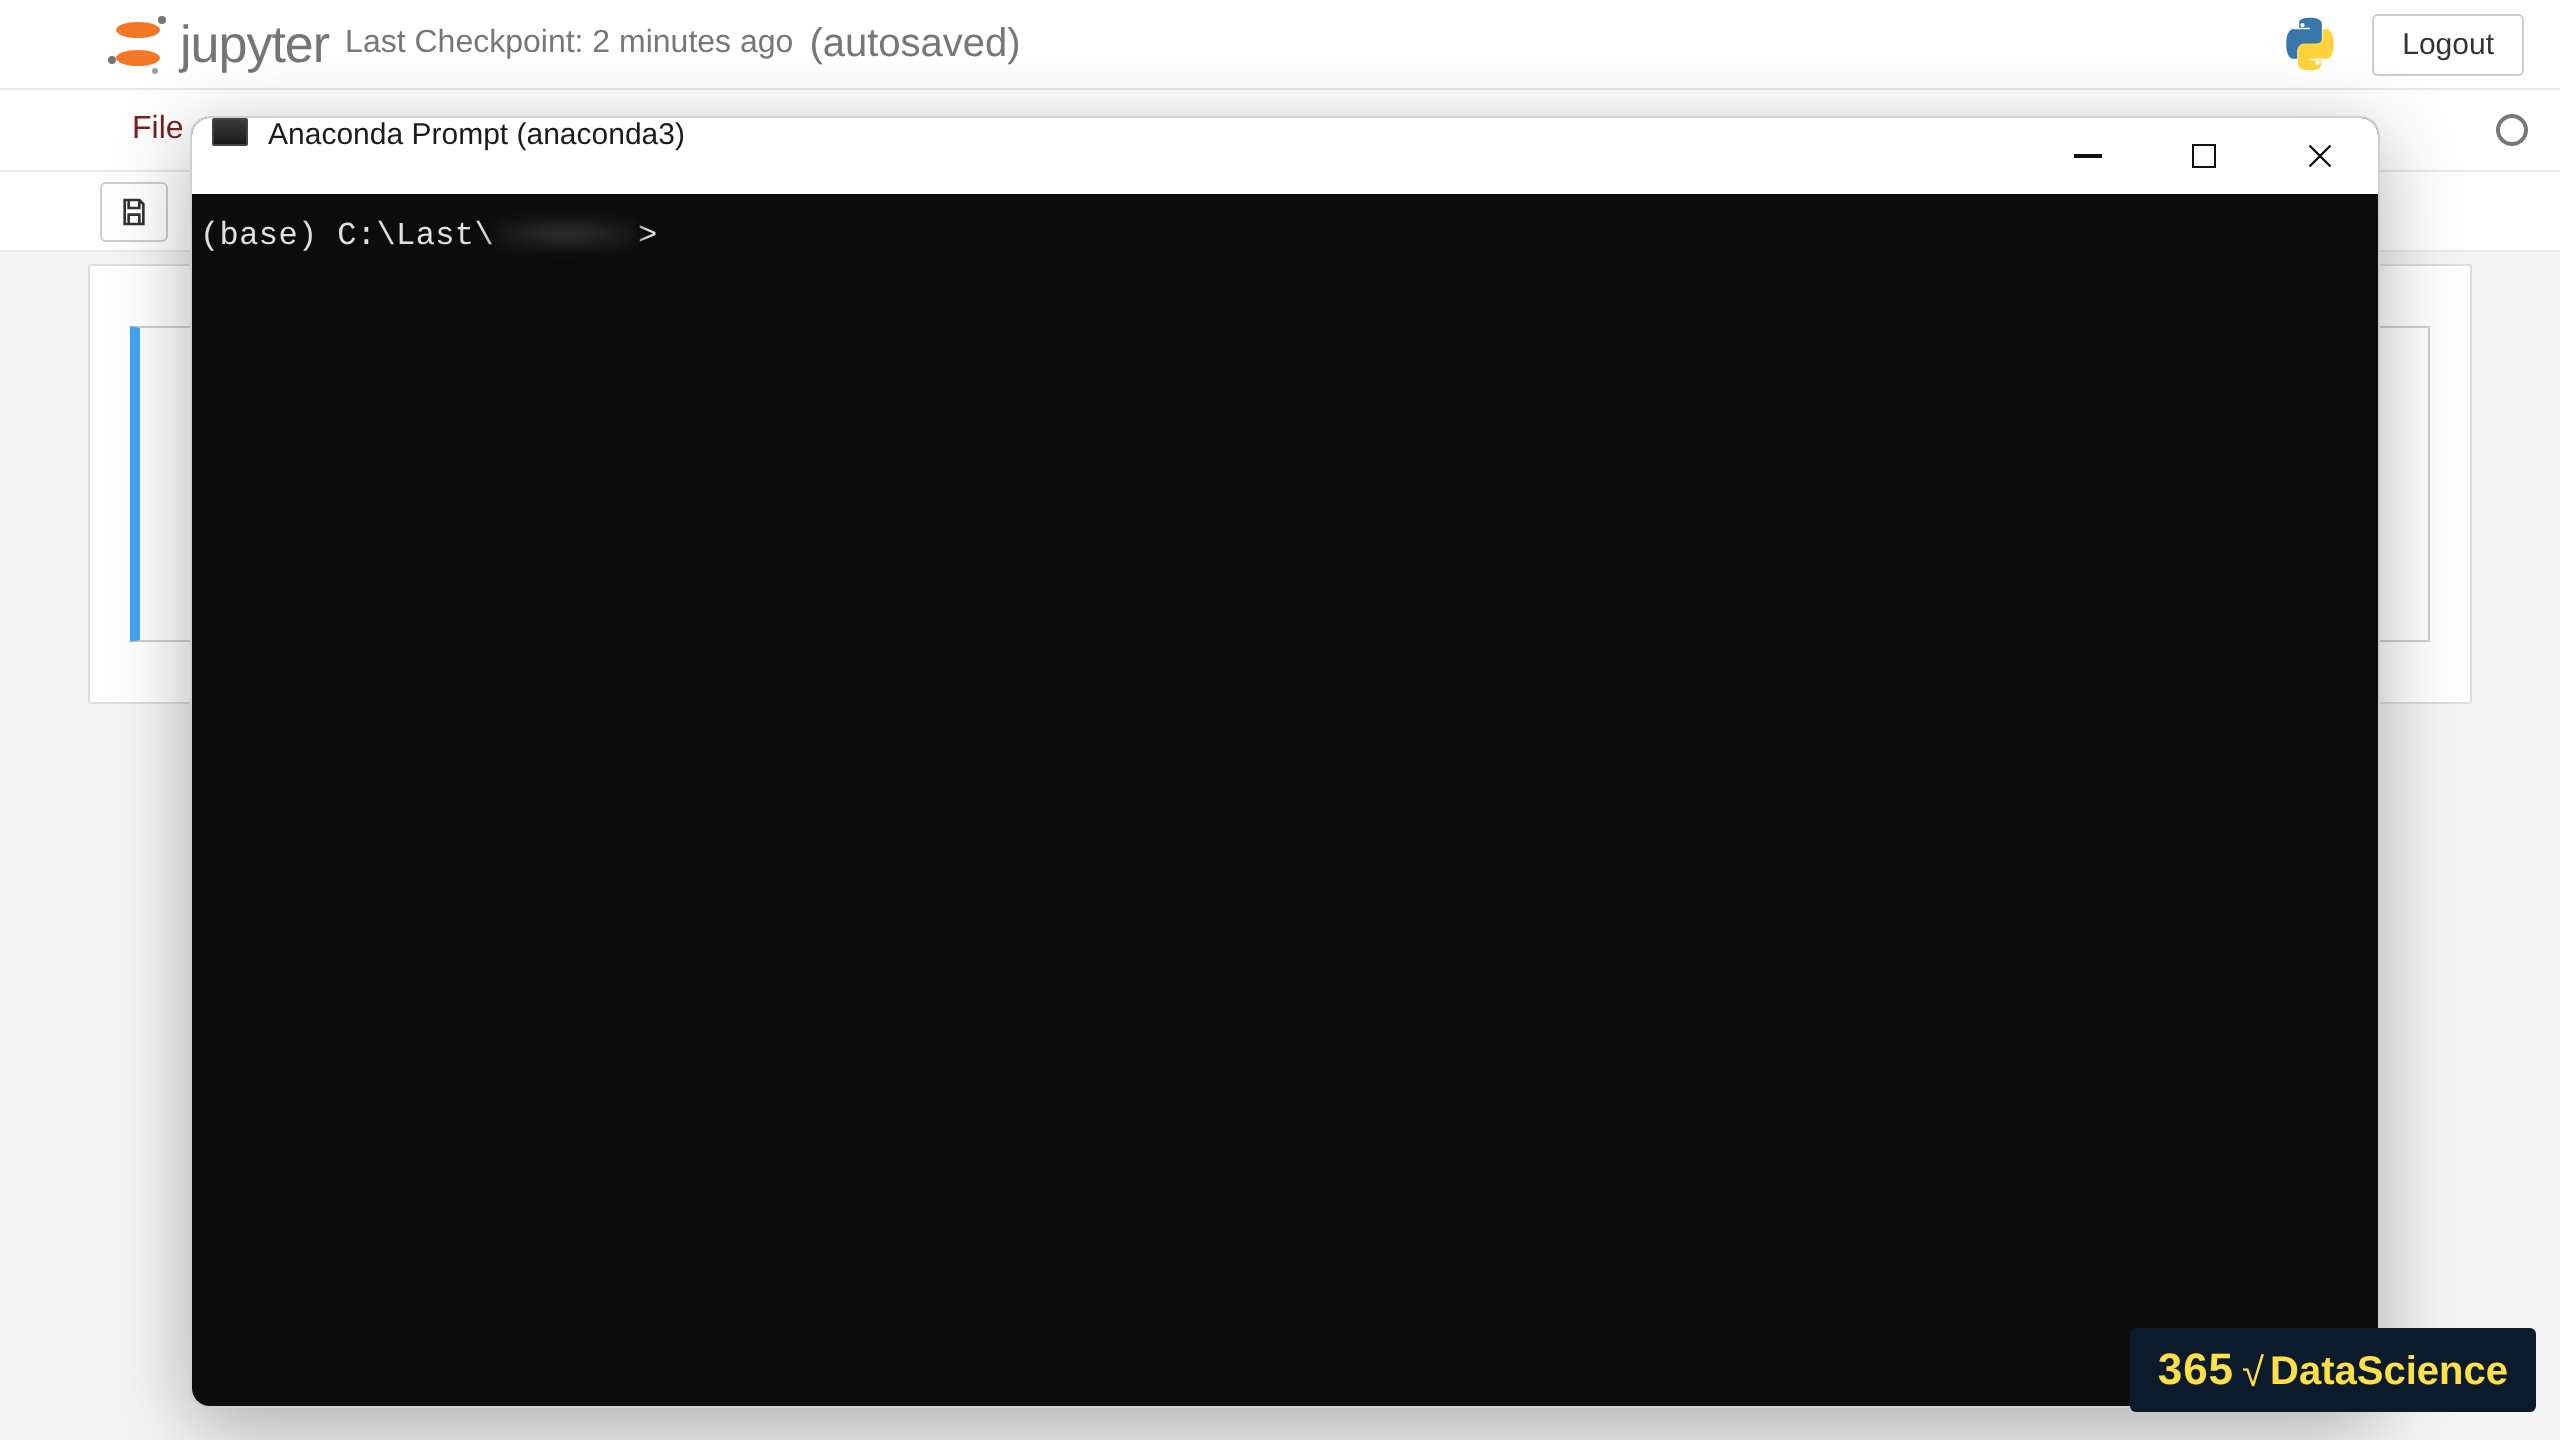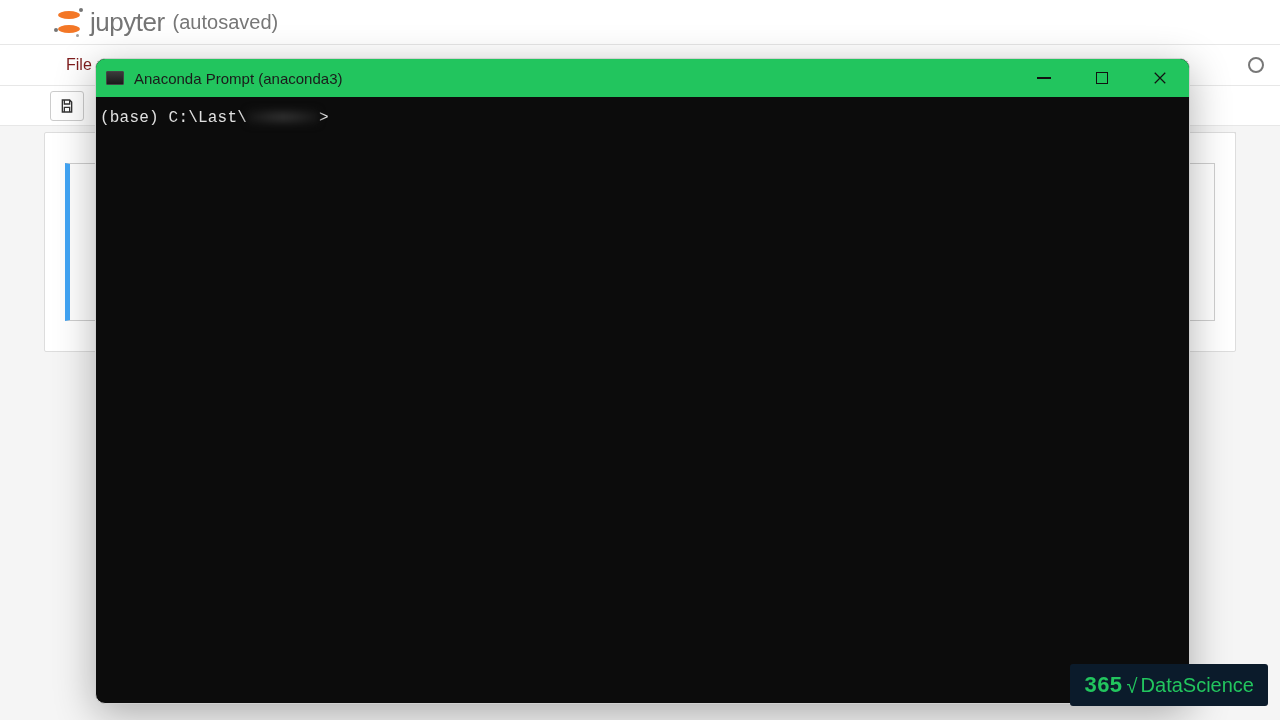--- a/index.html
+++ b/index.html
@@ -176,23 +176,23 @@
     width: 1095px;
     height: 646px;
     border-radius: 10px;
     overflow: hidden;
     box-shadow: 0 10px 40px rgba(0,0,0,.3);
     background: #0c0c0c;
     border: 1px solid #d0d0d0;
   }
   .win-titlebar {
     height: 38px;
-    background: #22c55e;
-    display: flex;
-    align-items: center;
+    background: #ffffff;
+    display: flex;
+    align-items: flex-start;
     padding-left: 10px;
   }
   .win-appicon {
     width: 18px;
     height: 14px;
     background: linear-gradient(#3a3a3a,#1a1a1a);
     border: 1px solid #444;
     border-radius: 1px;
     margin-right: 10px;
   }
@@ -232,47 +232,57 @@
     background: radial-gradient(ellipse at center, #333 0%, #111 80%);
     filter: blur(3px);
     border-radius: 4px;
   }
   
   .badge {
     position: absolute;
     right: 12px;
     bottom: 14px;
     background: #0b1b2b;
-    color: #22c55e;
+    color: #fde047;
     font-size: 18px;
     padding: 8px 14px 8px 14px;
     border-radius: 3px;
     display: flex;
     align-items: baseline;
     gap: 2px;
     font-family: Arial, sans-serif;
   }
   .badge .n365 { font-weight: 600; font-size: 22px; letter-spacing: 0.5px;}
   .badge .root { font-size: 20px; margin: 0 1px 0 2px; position: relative; top: 1px;}
-  .badge .ds { font-weight: 400; font-size: 20px; }
+  .badge .ds { font-weight: 700; font-size: 20px; }
 </style>
 </head>
 <body>
 
 <div class="jp-header">
   <div class="jp-logo">
     <span class="jp-logo-mark">
       <span class="jp-logo-dot1"></span>
         <span class="jp-logo-dot2"></span>
         <span class="jp-logo-dot3"></span>
     </span>
     <span>jupyter</span>
   </div>
+  <span class="jp-checkpoint">Last Checkpoint: 2 minutes ago</span>
   <span class="jp-autosaved">(autosaved)</span>
 
+  <div class="jp-right">
+    <span class="jp-kernel-icon">
+      <svg viewBox="0 0 48 48" width="30" height="30">
+        <path fill="#3776AB" d="M23.7 3c-9 0-8.4 3.9-8.4 3.9v4h8.6v1.2H11.3S5 11.3 5 23.7c0 12.4 5.5 12 5.5 12h3.3v-5.8s-.2-5.5 5.4-5.5h9.2s5.1.1 5.1-4.9V8s1-5-9.8-5zM18 7.2a1.7 1.7 0 1 1 0 3.4 1.7 1.7 0 0 1 0-3.4z"></path>
+        <path fill="#FFD43B" d="M24.3 45c9 0 8.4-3.9 8.4-3.9v-4h-8.6v-1.2h12.6s6.3.8 6.3-11.6-5.5-12-5.5-12h-3.3v5.8s.2 5.5-5.4 5.5h-9.2s-5.1-.1-5.1 4.9V40s-1 5 9.8 5zM30 40.8a1.7 1.7 0 1 1 0-3.4 1.7 1.7 0 0 1 0 3.4z"></path>
+      </svg>
+    </span>
+    <button class="jp-logout">Logout</button>
+  </div>
 </div>
 
 <div class="jp-menubar">
   <span class="jp-menu-item">File</span>
   <span class="jp-kernel-busy"></span>
 </div>
 
 <div class="jp-toolbar">
   <button class="jp-tool-btn">
     <svg class="save-icon-svg" viewBox="0 0 24 24">

